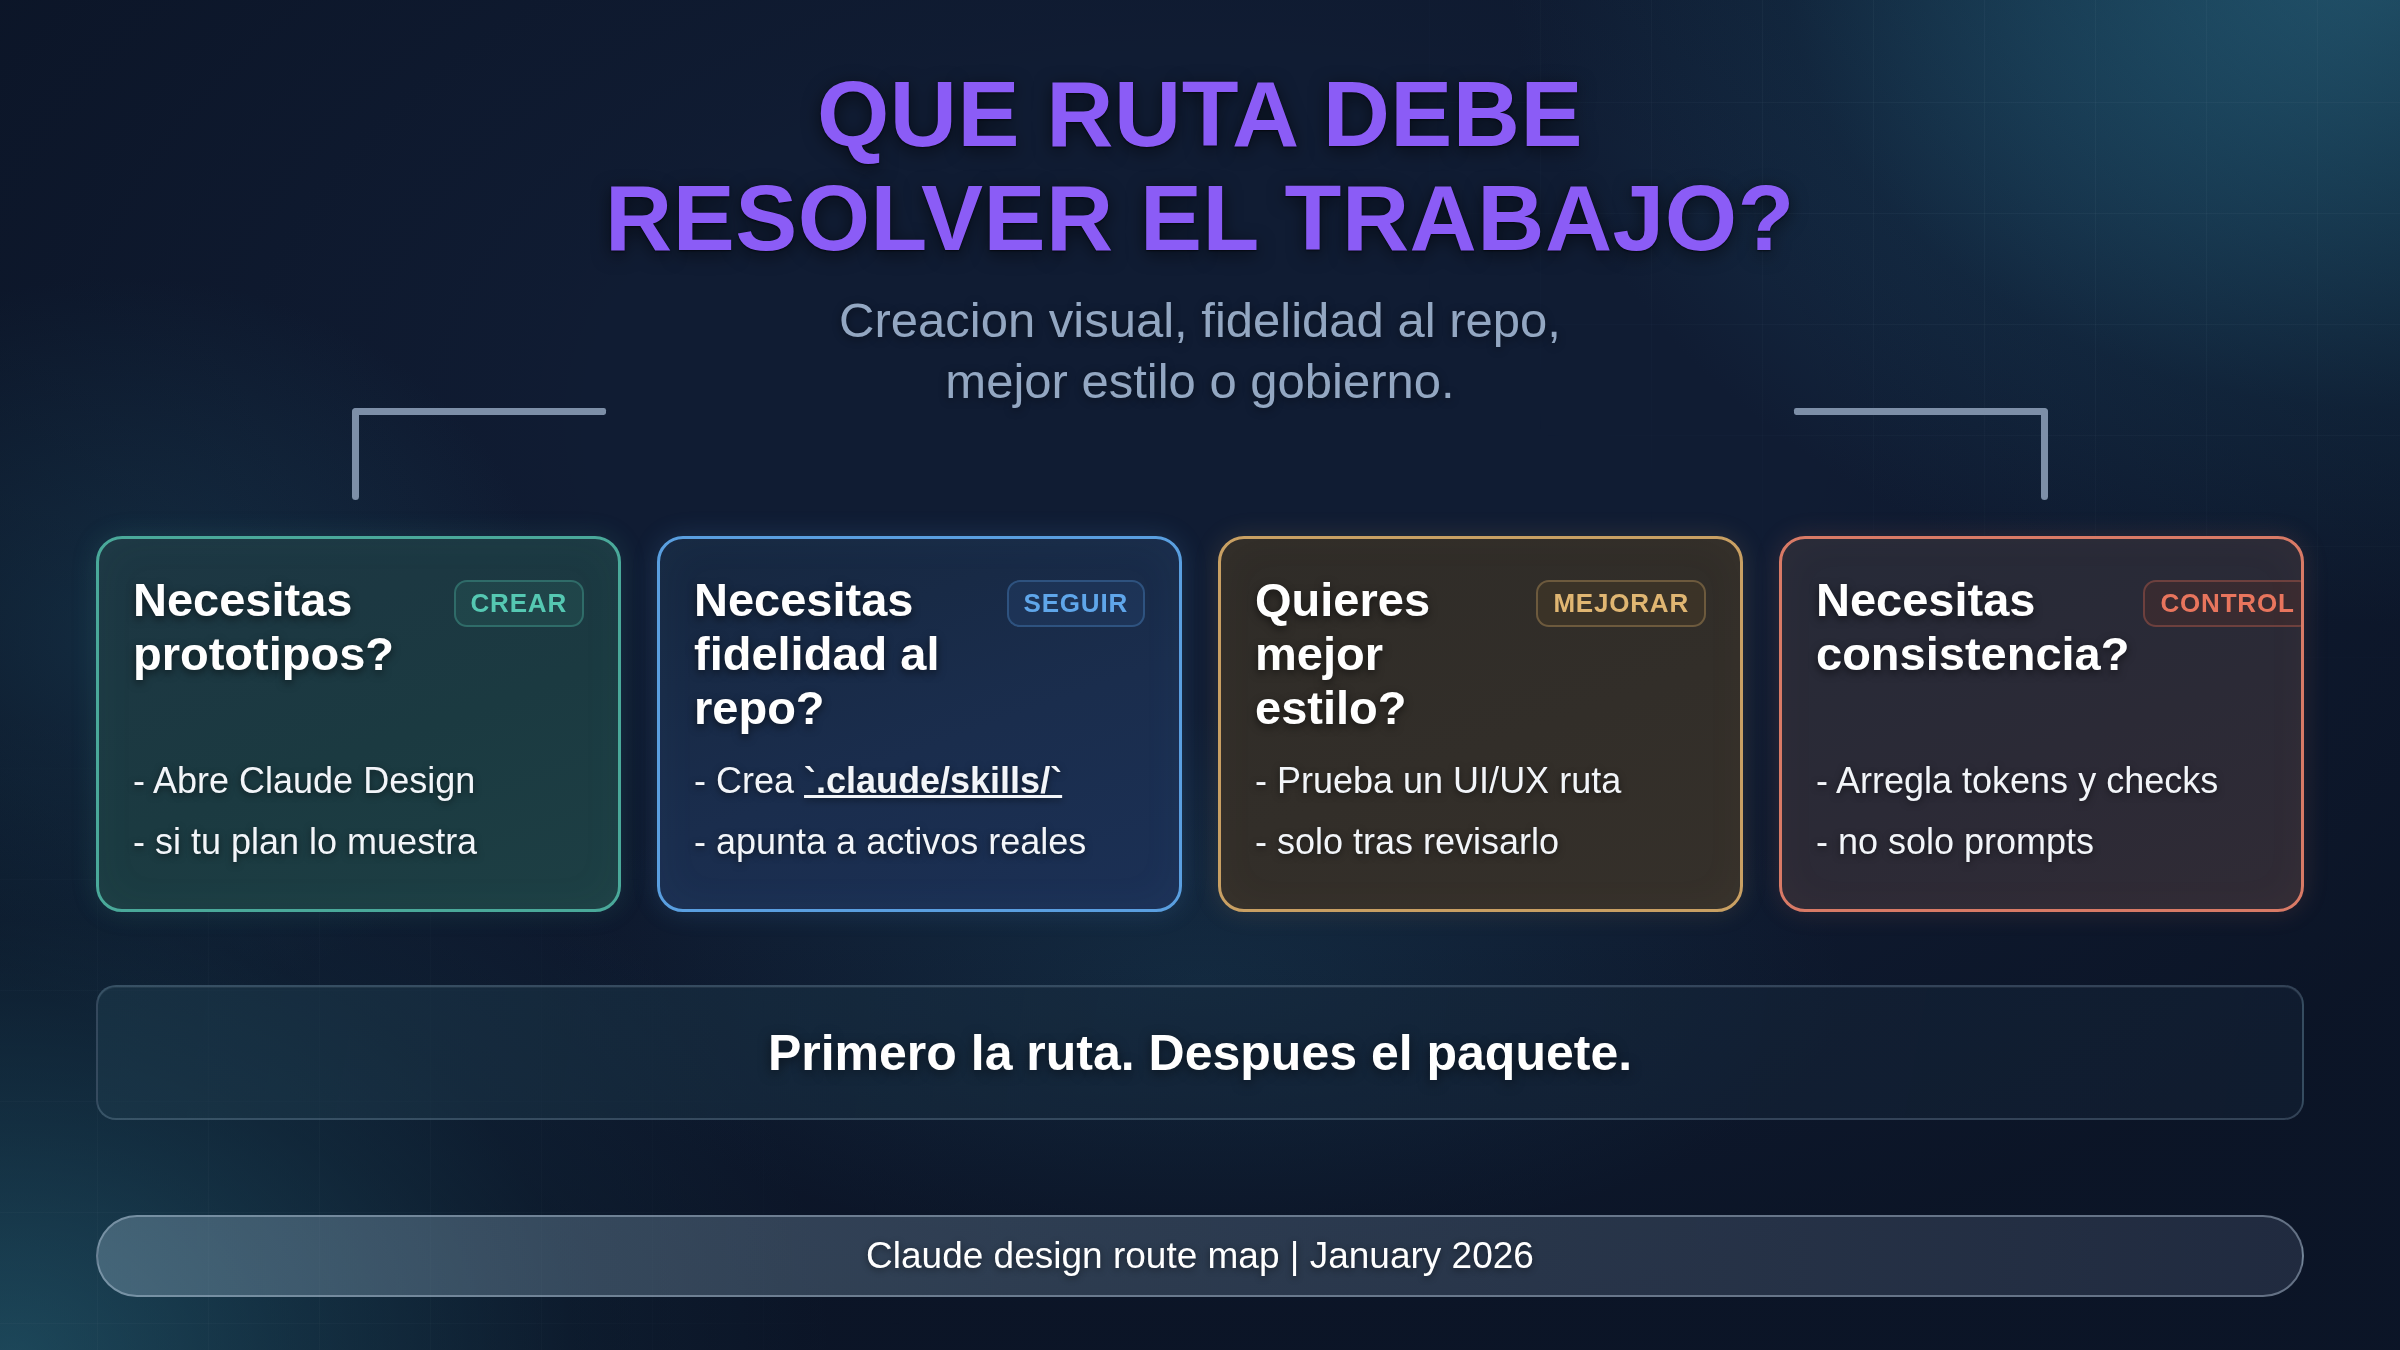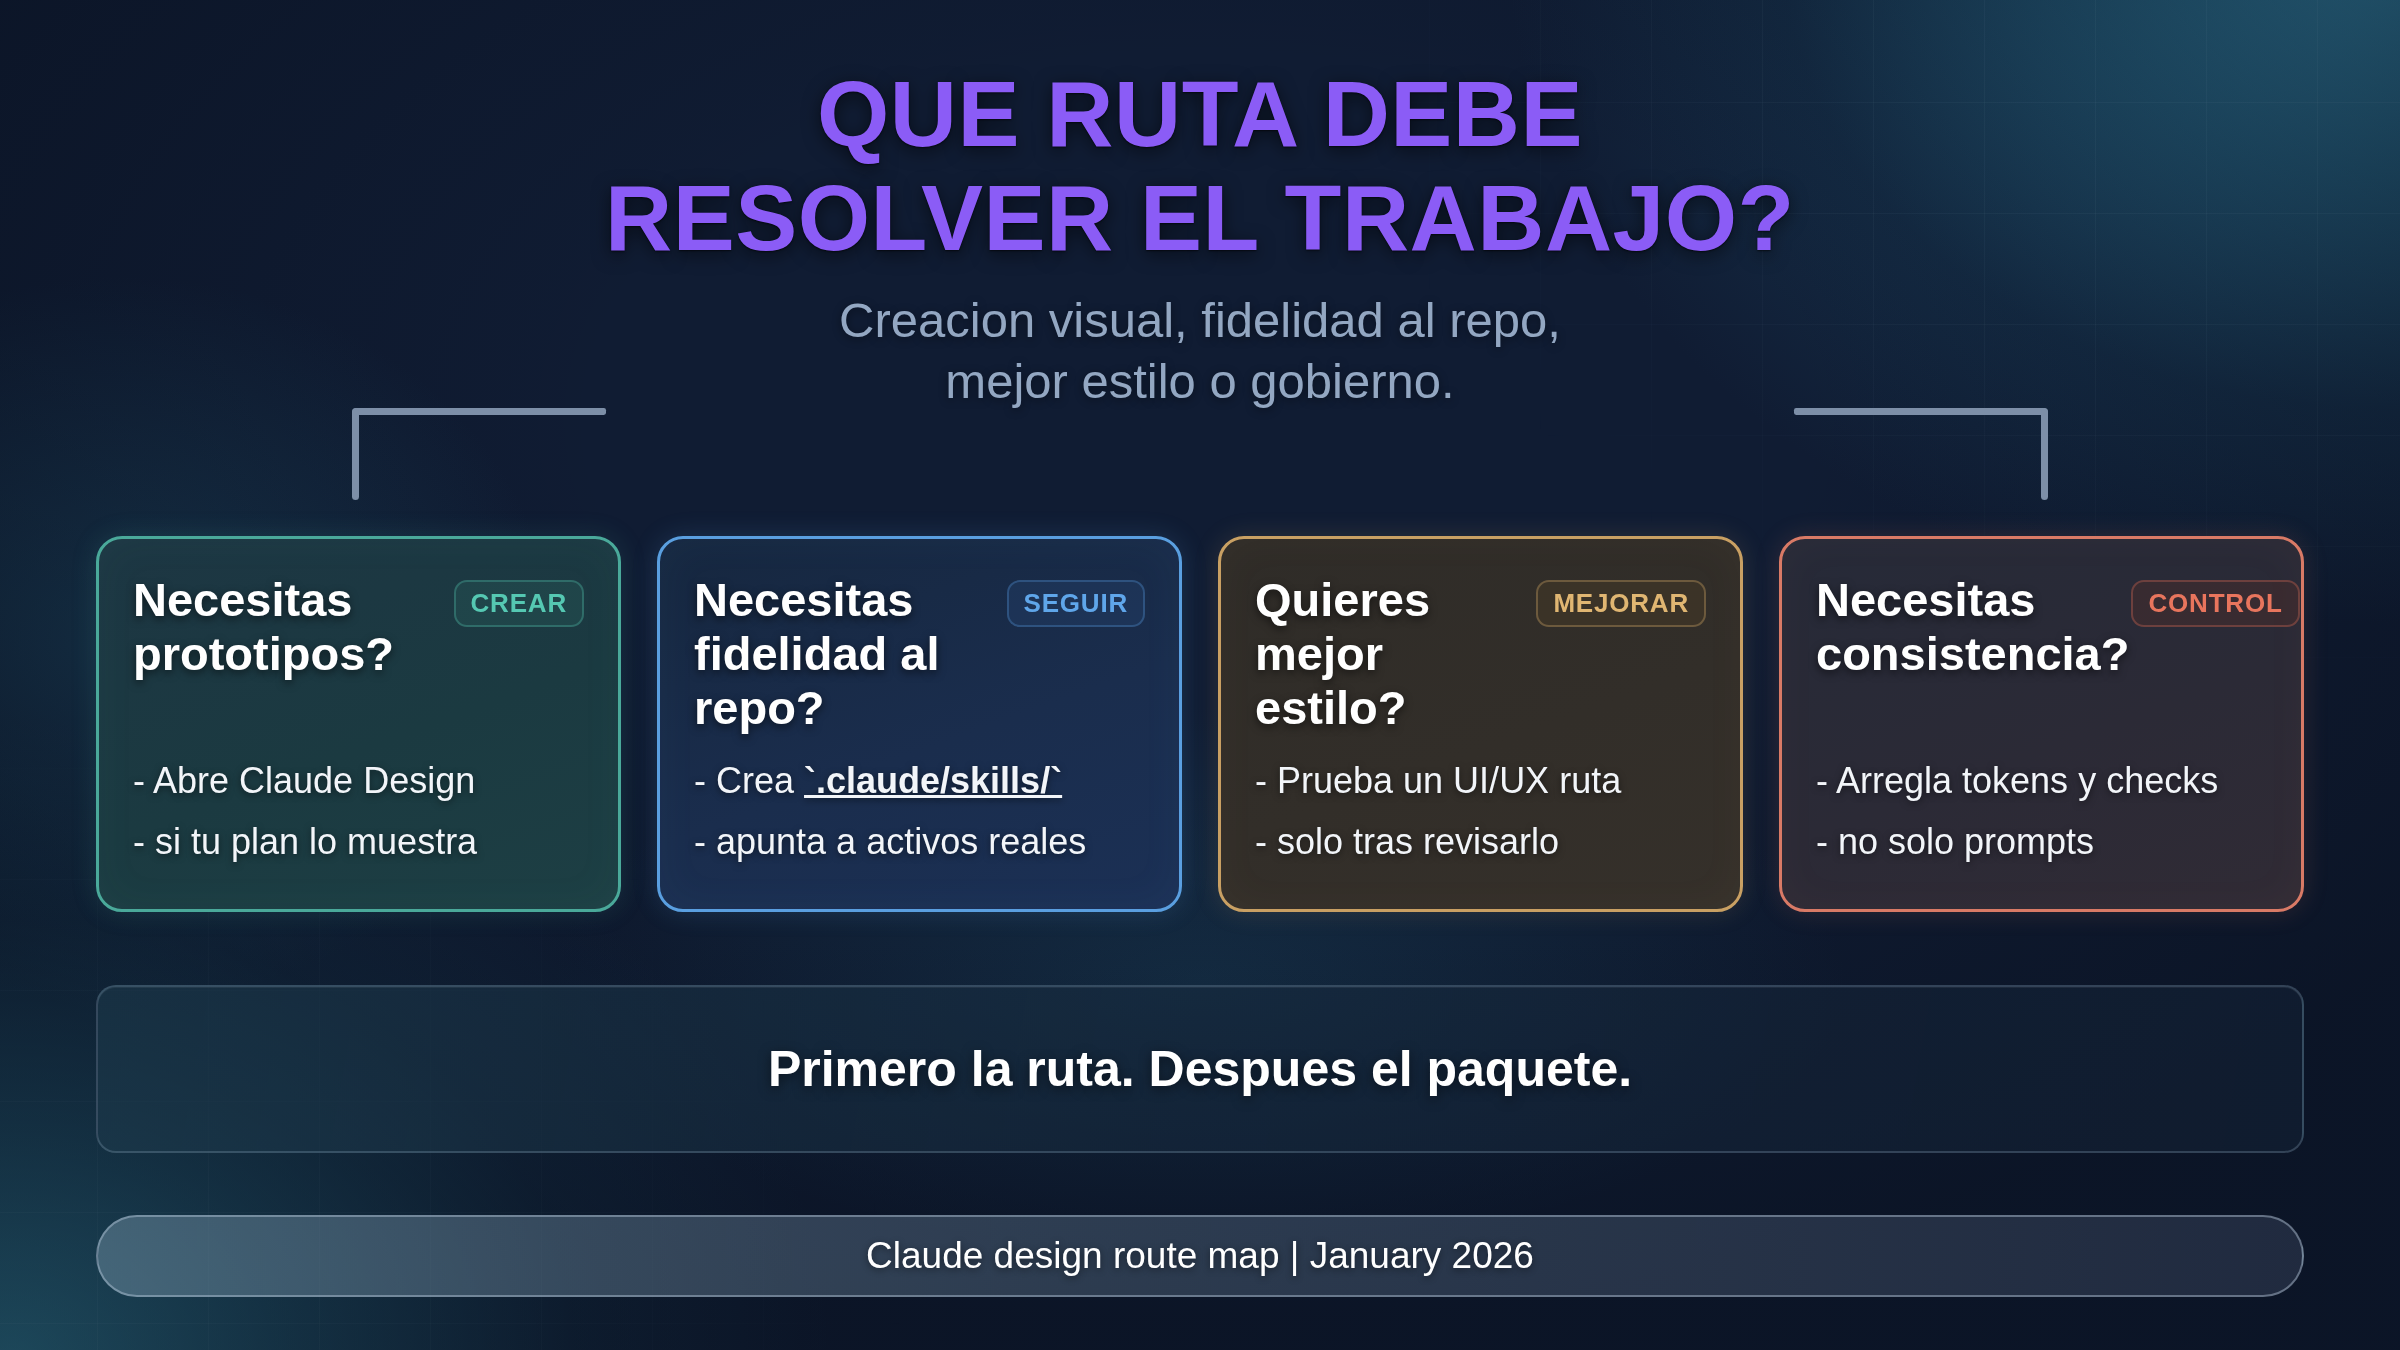--- a/index.html
+++ b/index.html
@@ -112,21 +112,21 @@
     border:3px solid;
     padding:34px 34px 0 34px;
     position:relative;
     overflow:hidden;
   }
 
   .card-head {
     display:flex;
     align-items:flex-start;
     justify-content:space-between;
-    gap:2px;
+    gap:14px;
     margin-bottom:8px;
   }
 
   .card-title {
     font-size:47px;
     font-weight:bold;
     line-height:1.15;
     color:#ffffff;
     text-shadow:0 3px 9px rgba(0,0,0,0.55);
     white-space:pre-line;
@@ -181,21 +181,21 @@
 
   .card-4 { border-color:#d97a66;
             background:linear-gradient(160deg,#262a38 0%, #2b2a36 55%, #302b35 100%);
             box-shadow:0 0 26px rgba(217,122,102,0.16), inset 0 0 44px rgba(217,122,102,0.04); }
   .card-4 .badge { color:#e8755d; border-color:rgba(232,117,93,0.30); background:rgba(80,44,40,0.40); }
 
   
   .banner {
     position:absolute;
     left:96px; right:96px; top:985px;
-    height:168px;
+    height:135px;
     border-radius:20px;
     border:2px solid rgba(150,178,200,0.26);
     background:linear-gradient(100deg, rgba(29,58,76,0.58) 0%, rgba(23,42,62,0.52) 50%, rgba(20,34,54,0.55) 100%);
     display:flex; align-items:center; justify-content:center;
     z-index:7;
     box-shadow:inset 0 1px 0 rgba(255,255,255,0.06);
   }
   .banner-text {
     font-size:50px; font-weight:bold; color:#ffffff;
     text-shadow:0 3px 12px rgba(0,0,0,0.5);

